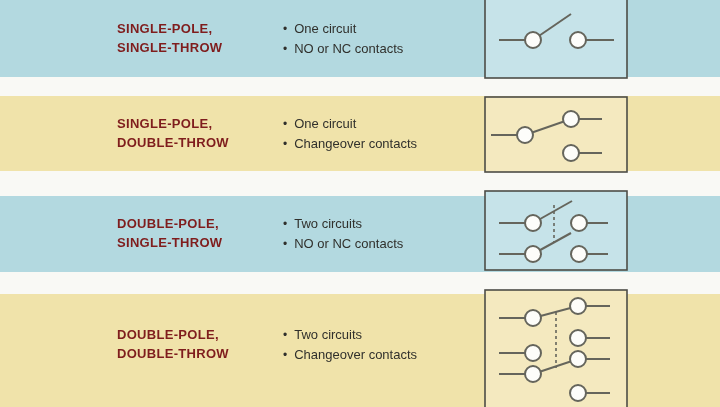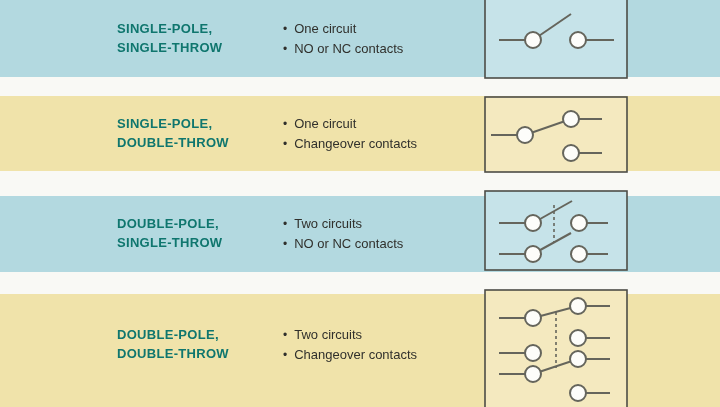--- a/index.html
+++ b/index.html
@@ -9,21 +9,21 @@
     overflow:hidden;
     background:#f9f9f5;
     font-family:"Liberation Sans","DejaVu Sans",sans-serif;
   }
   .band{position:absolute;left:0;width:720px;}
   .band-blue{background:#b3d9e0;}
   .band-yellow{background:#f0e3aa;}
   .row-title{
     position:absolute;left:117px;
     font-size:13px;font-weight:700;line-height:19px;
-    letter-spacing:.3px;color:#0f766e;
+    letter-spacing:.3px;color:#7f1d1d;
     white-space:nowrap;
   }
   .bullets{
     position:absolute;left:283px;
     margin:0;padding:0;list-style:none;
     font-size:13px;line-height:19px;color:#30302c;
     white-space:nowrap;
   }
   .bullets li{display:flex;align-items:baseline;}
   .dot{

